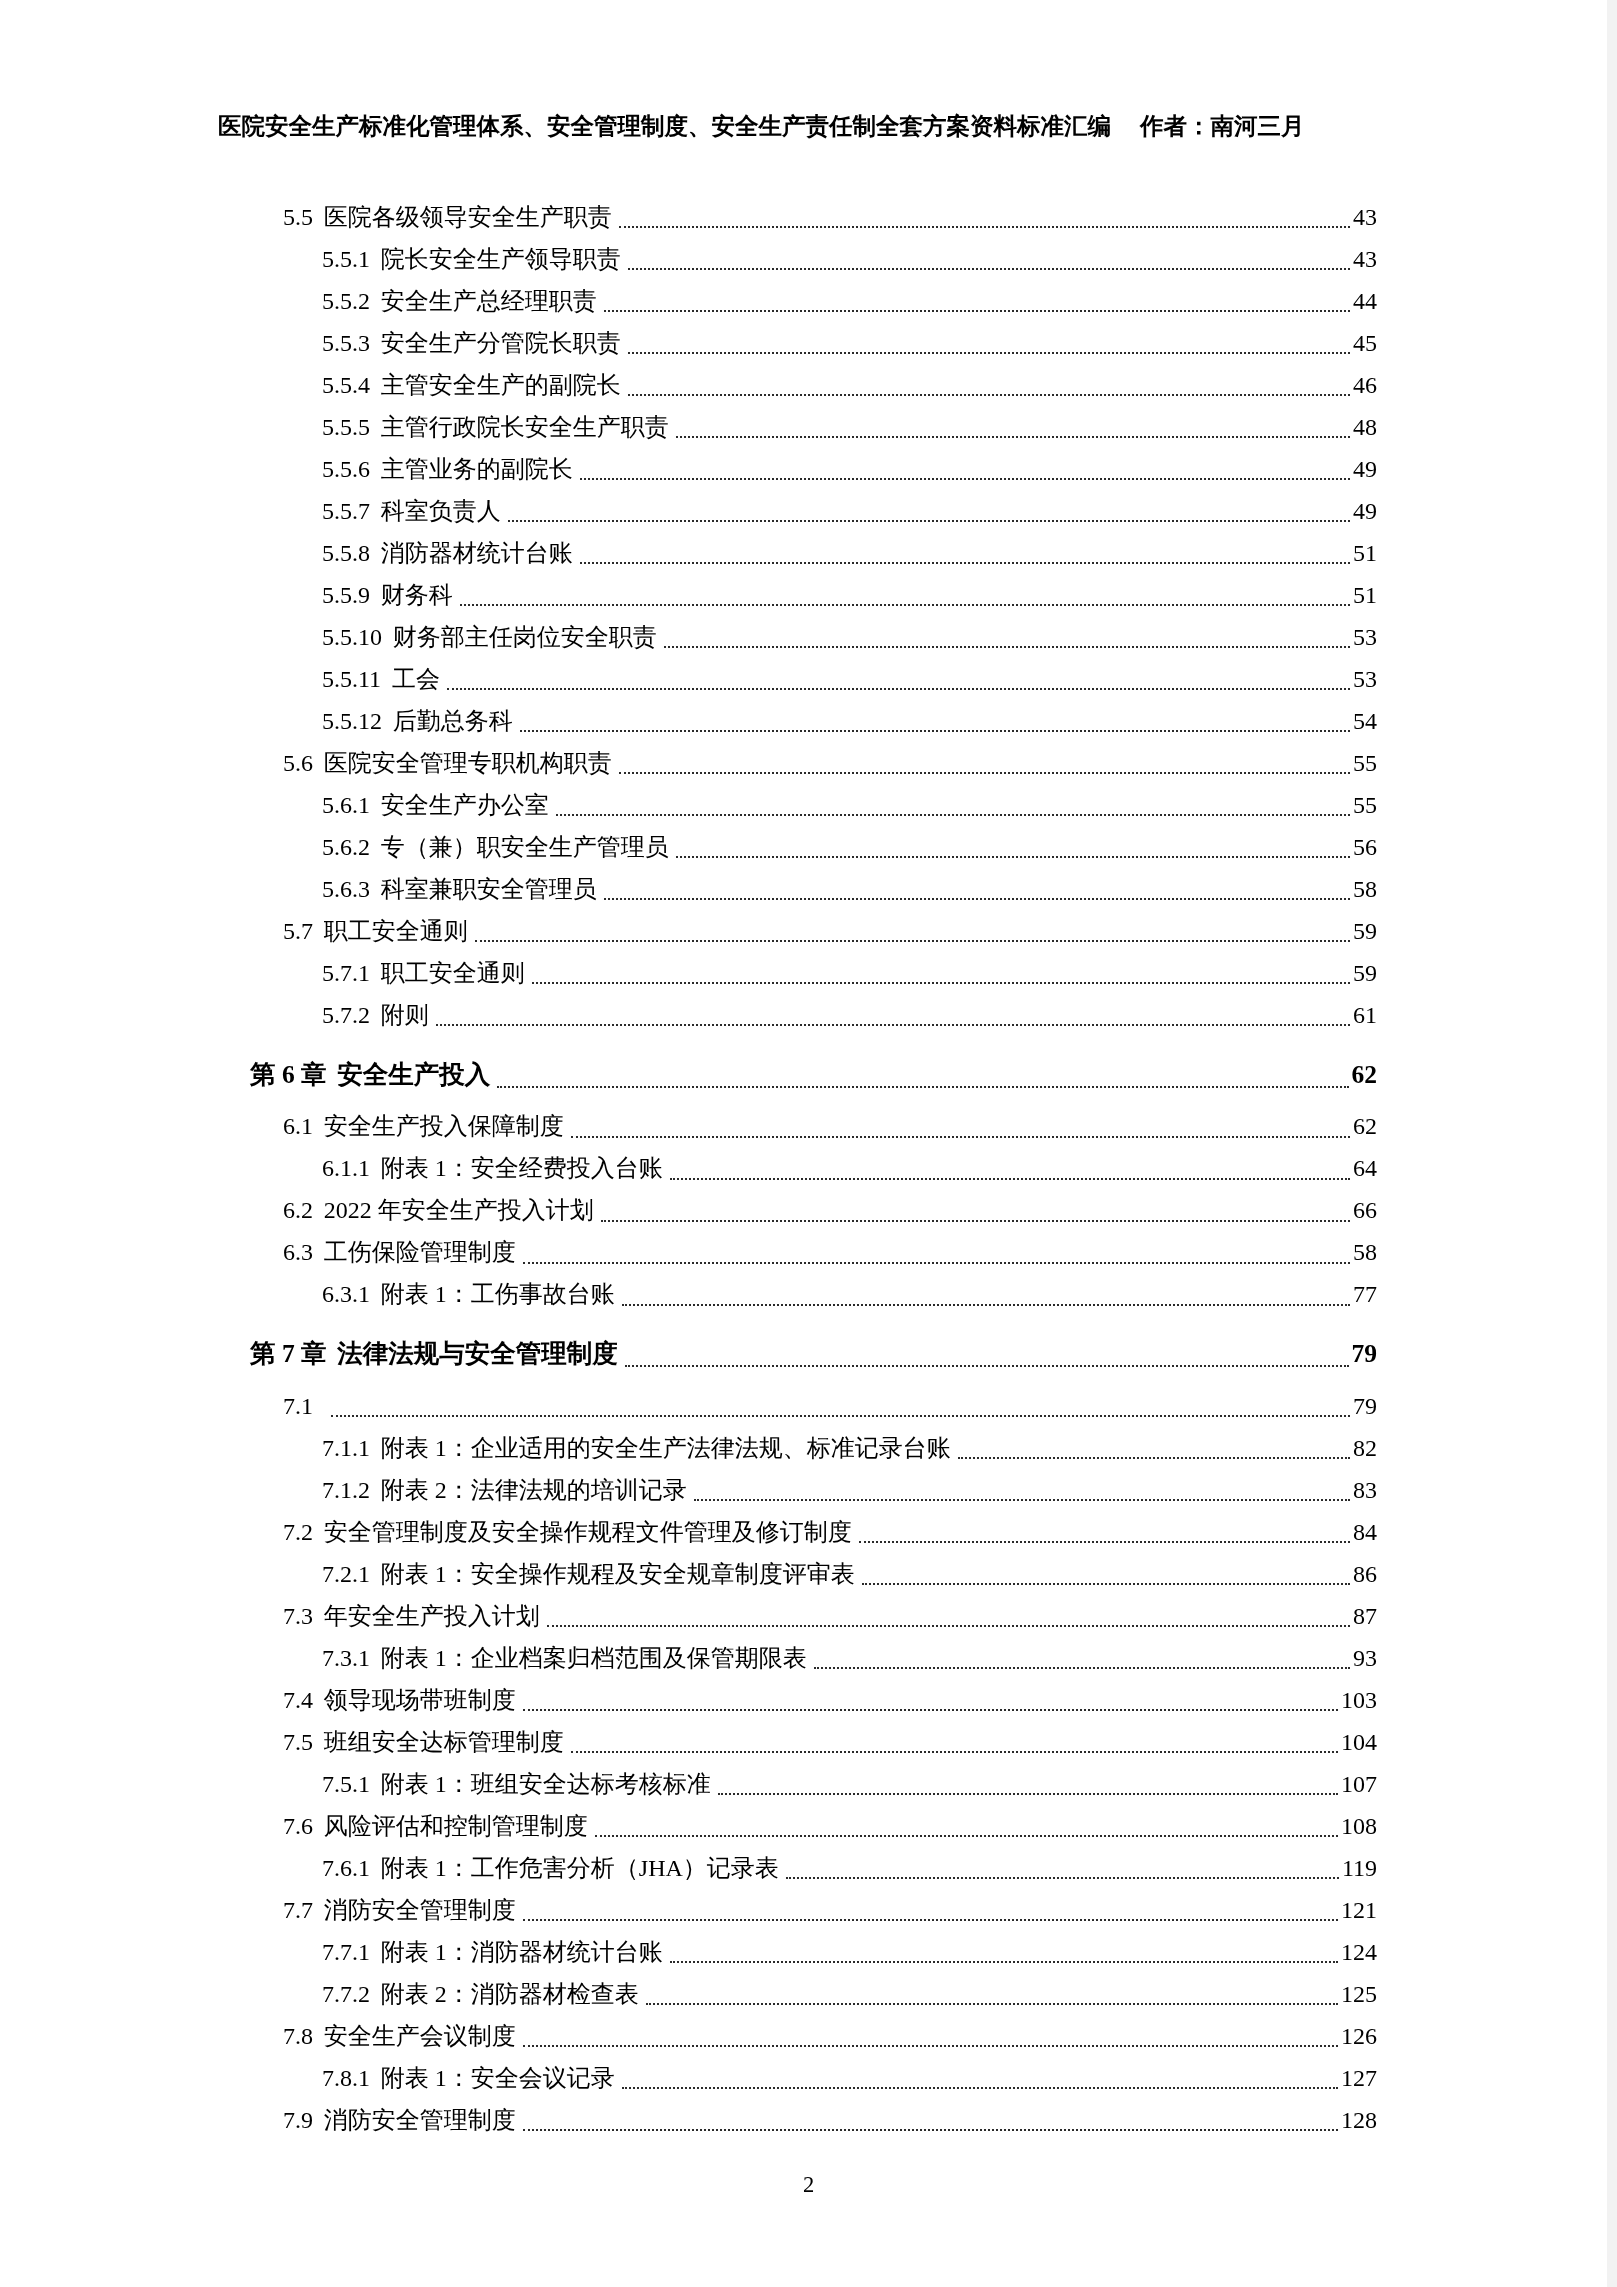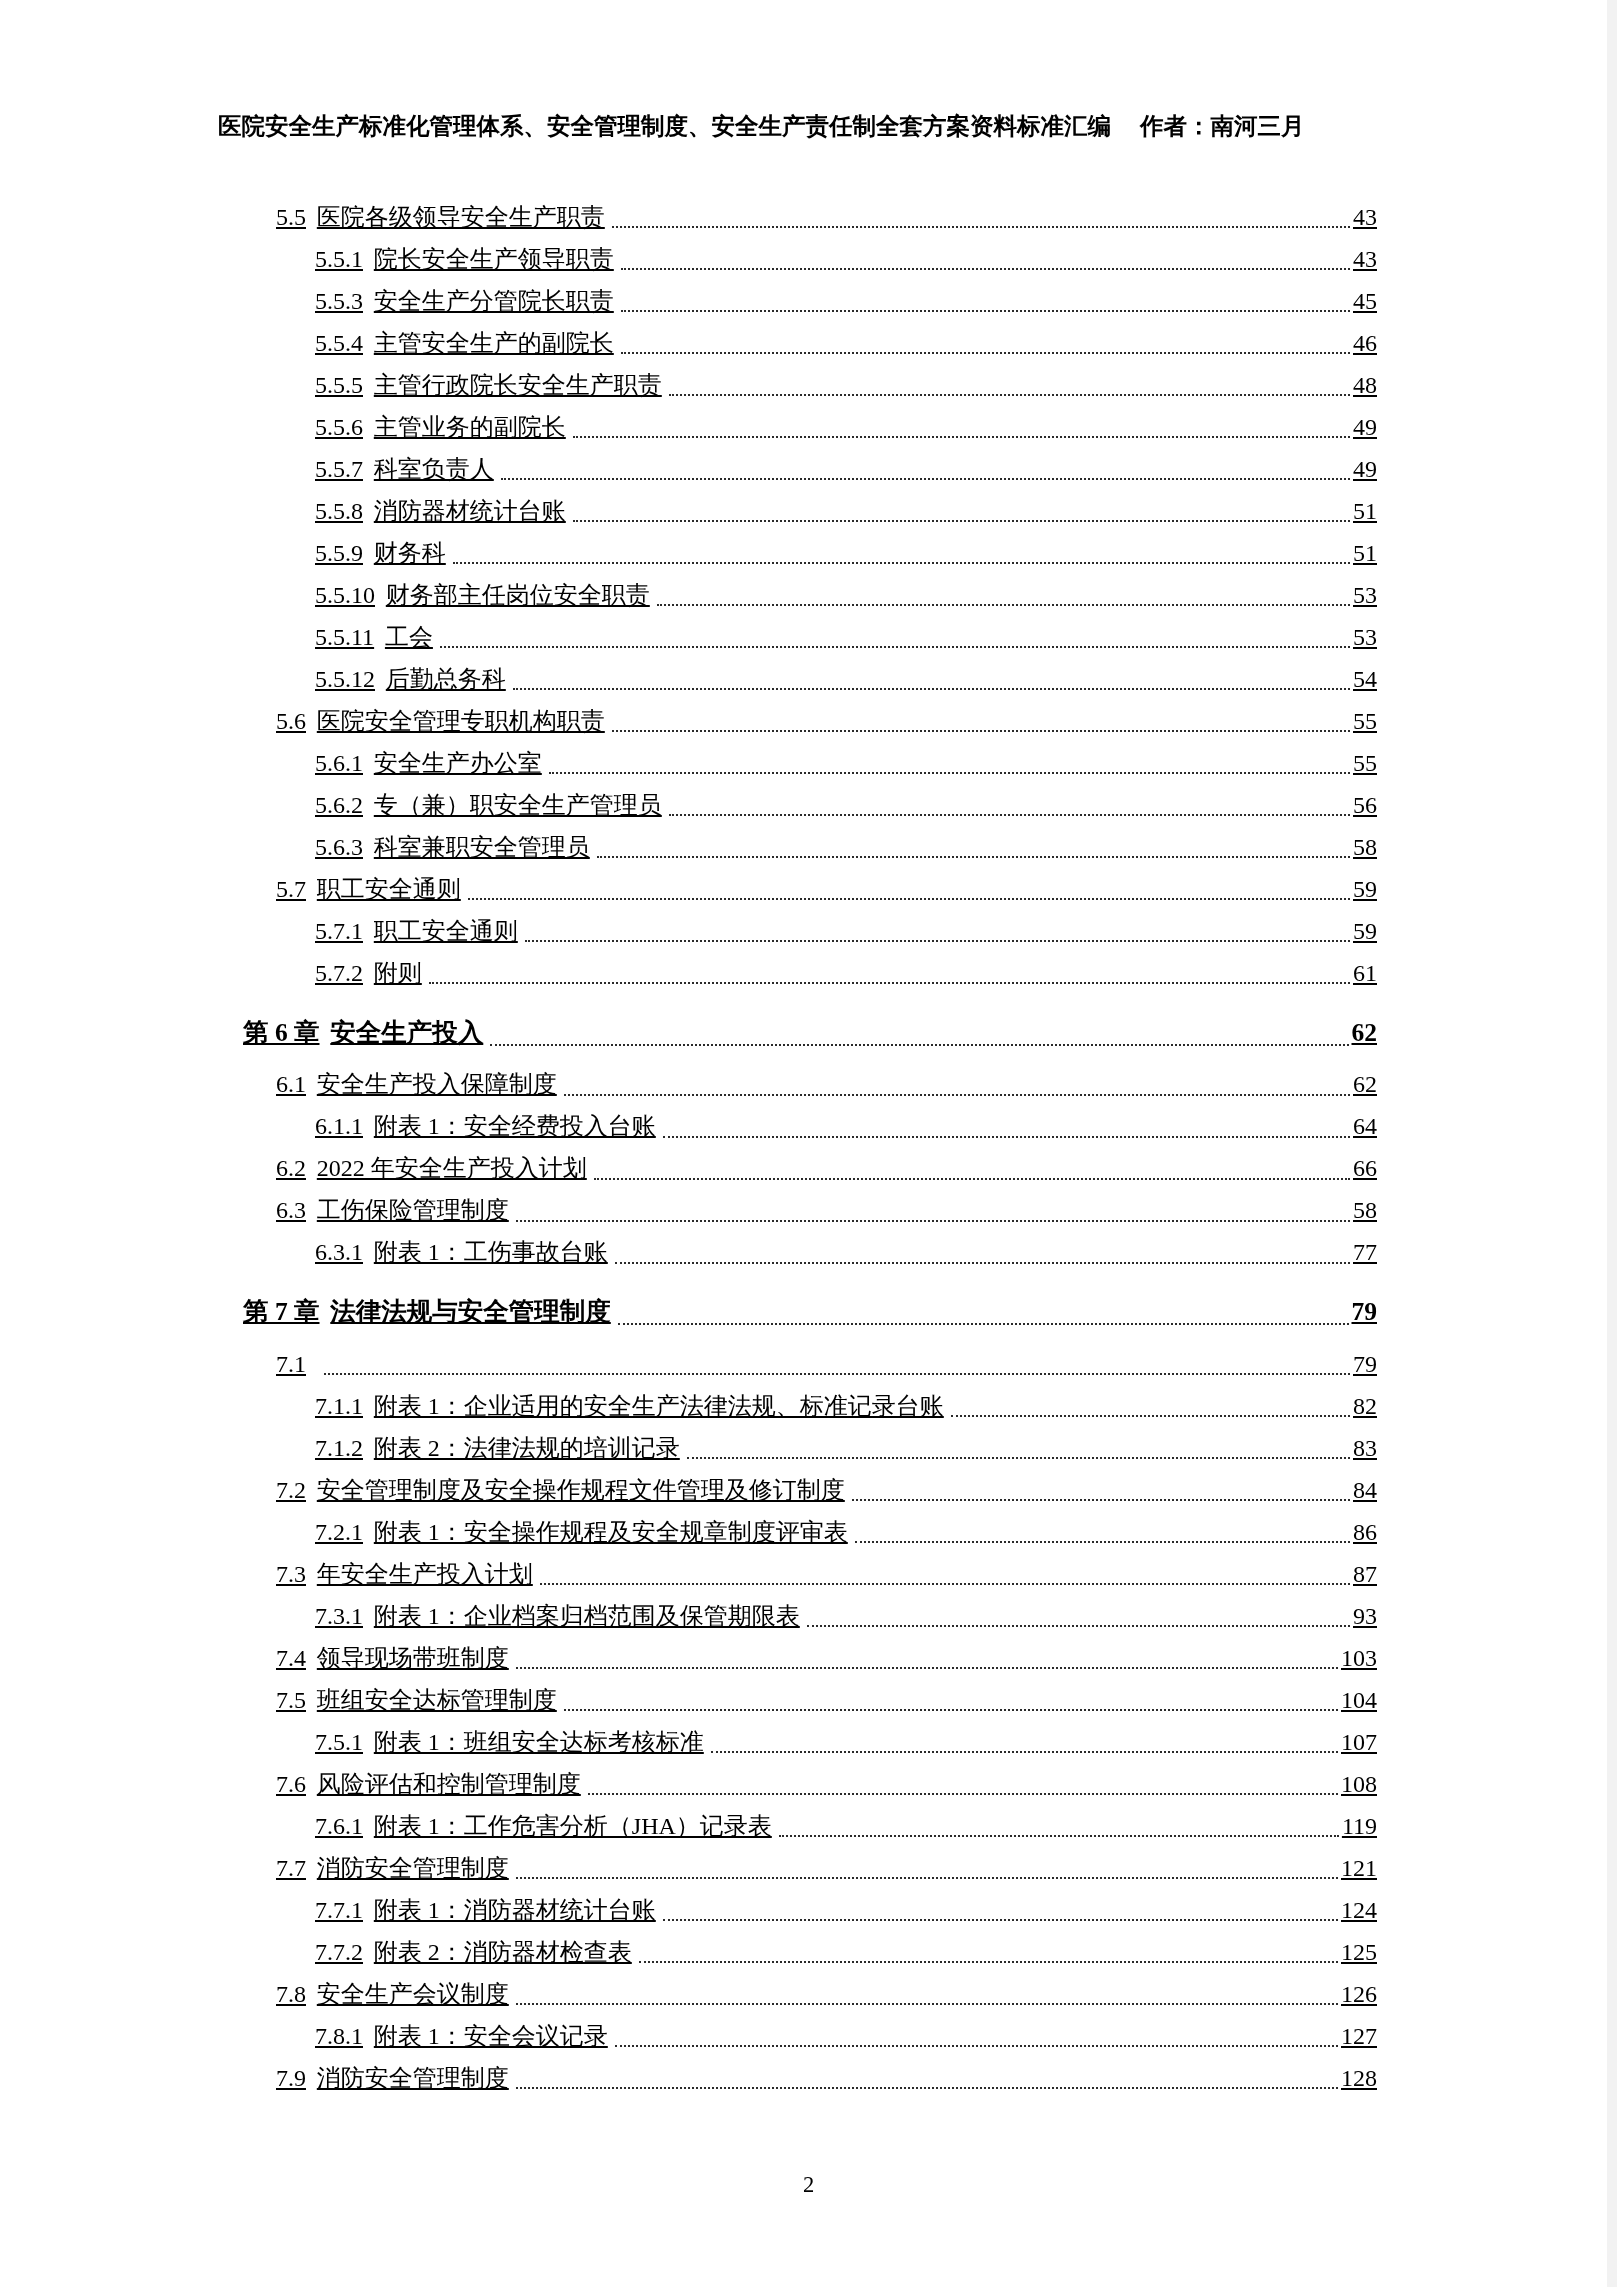--- a/index.html
+++ b/index.html
@@ -34,23 +34,22 @@
     justify-content: flex-start;
     align-items: baseline;
     gap: 29px;
     font-size: 23.5px;
     font-weight: 700;
     white-space: nowrap;
   }
   .toc {
     position: absolute;
     top: 196px;
-    left: 214px;
+    left: 221px;
     right: 240px;
-    text-decoration: underline;
   }
   .toc-row {
     display: flex;
     align-items: flex-end;
     height: 42px;
     font-size: 24px;
   }
   .toc-row .num,
   .toc-row .title,
   .toc-row .page-num {
@@ -106,20 +105,26 @@
         <span class="dots"></span>
         <span class="page-num">43</span>
       </div>
       <div class="toc-row l2">
         <span class="num">5.5.1</span>
         <span class="title">院长安全生产领导职责</span>
         <span class="dots"></span>
         <span class="page-num">43</span>
       </div>
       <div class="toc-row l2">
+        <span class="num">5.5.2</span>
+        <span class="title">安全生产总经理职责</span>
+        <span class="dots"></span>
+        <span class="page-num">44</span>
+      </div>
+      <div class="toc-row l2">
         <span class="num">5.5.3</span>
         <span class="title">安全生产分管院长职责</span>
         <span class="dots"></span>
         <span class="page-num">45</span>
       </div>
       <div class="toc-row l2">
         <span class="num">5.5.4</span>
         <span class="title">主管安全生产的副院长</span>
         <span class="dots"></span>
         <span class="page-num">46</span>

